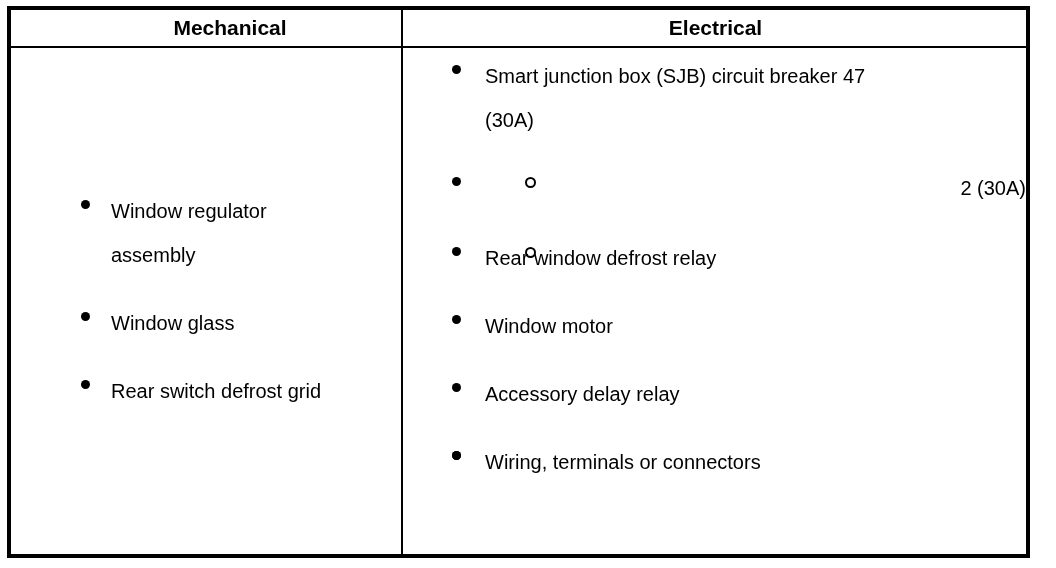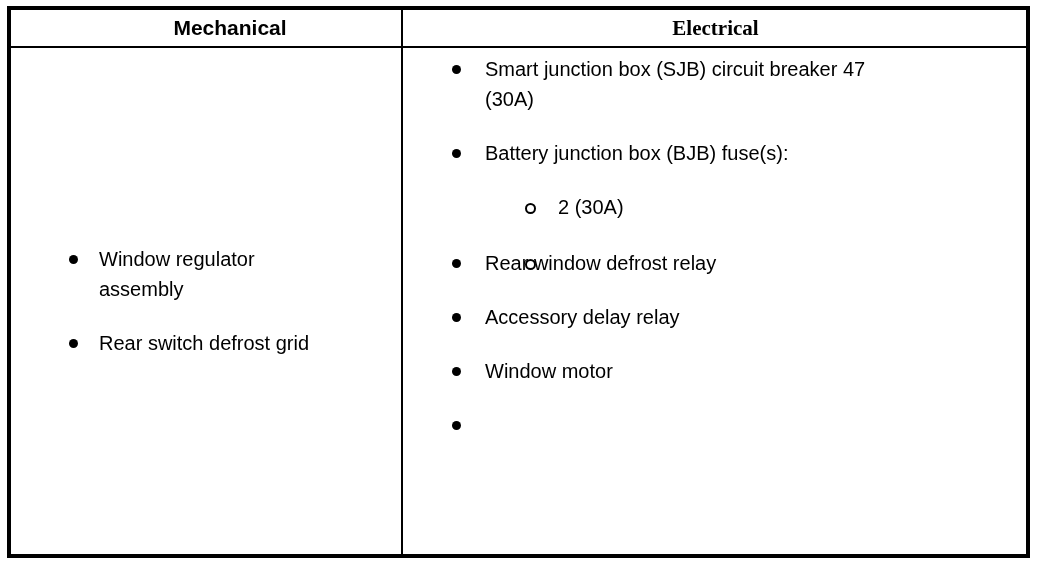--- a/index.html
+++ b/index.html
@@ -48,21 +48,21 @@
     position: absolute;
     top: 0;
     height: 36px;
     line-height: 36px;
     text-align: center;
     font-size: 21px;
     font-weight: bold;
     letter-spacing: 0px;
   }
   .header-cell.left  { left: 0px;   width: 390px; margin-left: 24px; }
-  .header-cell.right { left: 394px; width: 621px; font-family: Liberation Serif, serif; }
+  .header-cell.right { left: 394px; width: 621px; }
 
   
   .col-divider {
     position: absolute;
     left: 390px;
     top: 0;
     width: 2px;
     height: 100%;
     background: #000000;
   }
@@ -90,31 +90,32 @@
     position: absolute;
     left: 0;
     top: 6px;
     width: 100%;
   }
 
   
   .bullet-item {
     position: relative;
     font-size: 20px;
-    line-height: 30px;
+    line-height: 44px;
     margin-bottom: 24px;
   }
   .bullet-item:last-child { margin-bottom: 0; }
 
-  .left-list .bullet-item  { padding-left: 88px; }
+  .left-list .bullet-item  { padding-left: 88px; margin-left: 12px; }
   .right-list .bullet-item { padding-left: 82px; }
 
   .sub-item {
     padding-left: 155px !important;
     margin-bottom: 26px;
+    text-align: right;
   }
 
   .marker {
     position: absolute;
     top: 11px;
   }
   .marker-solid {
     width: 9px;
     height: 9px;
     border-radius: 50%;
@@ -154,69 +155,76 @@
 
     <div class="body-col left">
       <div class="left-list">
 
         <div class="bullet-item">
           <span class="marker marker-solid"></span>
           <span class="bullet-text">Window regulator
 assembly</span>
         </div>
 
+        <div class="bullet-item">
+          <span class="marker marker-solid"></span>
+          <span class="bullet-text">Window glass</span>
+        </div>
 
         <div class="bullet-item">
           <span class="marker marker-solid"></span>
           <span class="bullet-text">Rear switch defrost grid</span>
         </div>
 
       </div>
     </div>
 
     <div class="body-col right">
       <div class="right-list">
 
         <div class="bullet-item">
           <span class="marker marker-solid"></span>
           <span class="bullet-text">Smart junction box (SJB) circuit breaker 47
 (30A)</span>
         </div>
 
         <div class="bullet-item">
           <span class="marker marker-solid"></span>
-          <span class="bullet-text">Battery junction box (BJB) fuse(s):</span>
         </div>
 
         <div class="bullet-item sub-item">
           <span class="marker marker-hollow"></span>
           <span class="bullet-text">2 (30A)</span>
         </div>
 
         <div class="bullet-item sub-item">
           <span class="marker marker-hollow"></span>
         </div>
 
         <div class="bullet-item">
           <span class="marker marker-solid"></span>
           <span class="bullet-text">Rear window defrost relay</span>
         </div>
 
         <div class="bullet-item">
           <span class="marker marker-solid"></span>
+          <span class="bullet-text">Window motor</span>
+        </div>
+
+        <div class="bullet-item">
+          <span class="marker marker-solid"></span>
           <span class="bullet-text">Accessory delay relay</span>
         </div>
 
         <div class="bullet-item">
           <span class="marker marker-solid"></span>
-          <span class="bullet-text">Window motor</span>
-        </div>
-
-        <div class="bullet-item">
-          <span class="marker marker-solid"></span>
-        </div>
-
+        </div>
+
+        <div class="bullet-item">
+          <span class="marker marker-solid"></span>
+          <span class="bullet-text">Wiring, terminals or connectors</span>
+        </div>
 
       </div>
     </div>
 
   </div>
 </div>
 
 </body></html>

